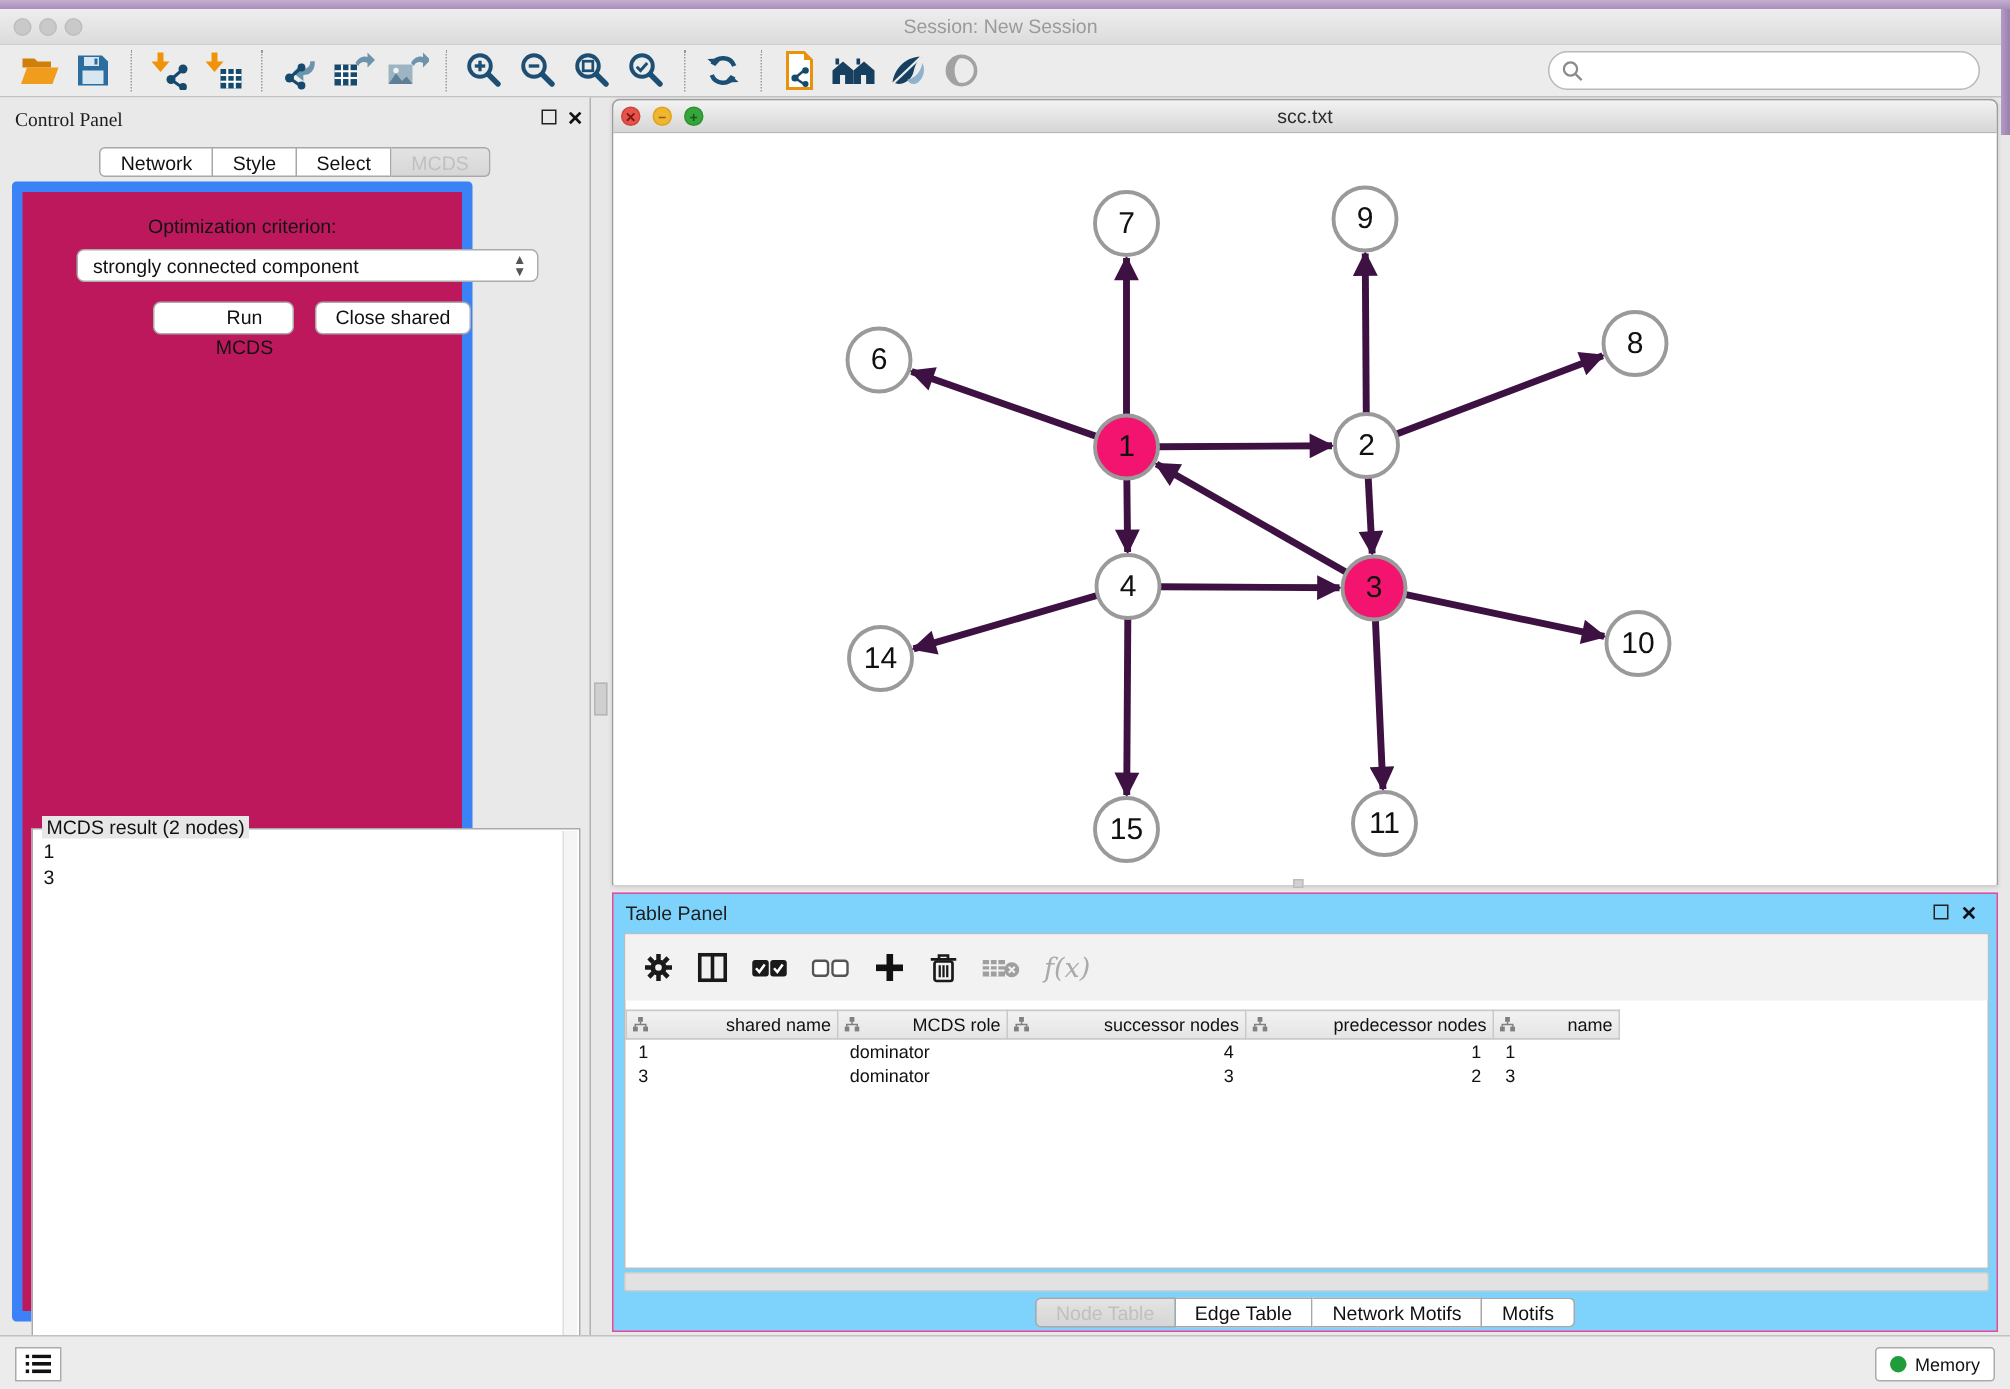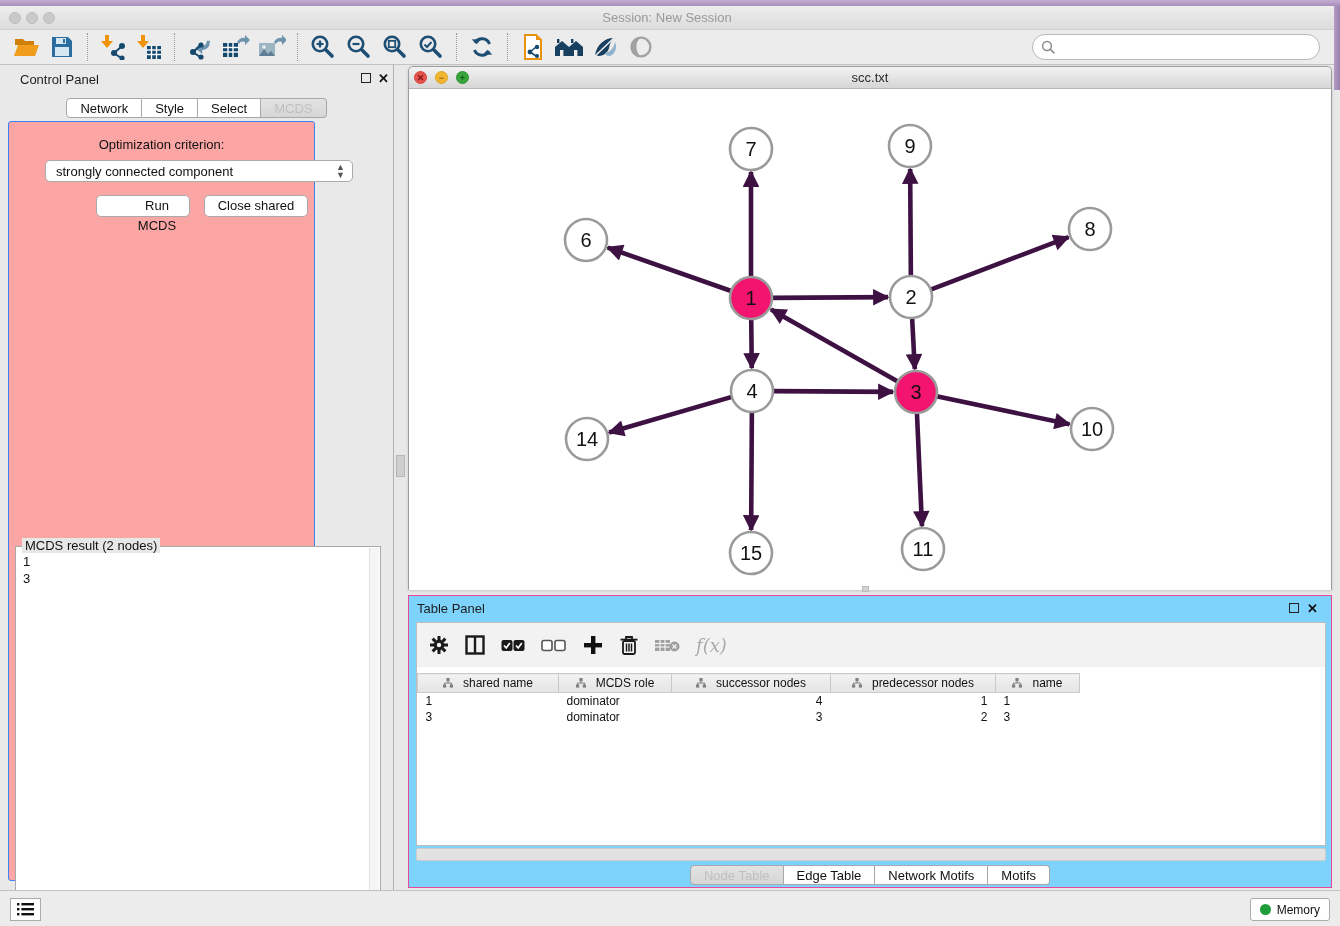--- a/index.html
+++ b/index.html
@@ -30,31 +30,31 @@
   #toolbar-search { position:absolute; right:14px; top:4px; width:288px; height:26px;
     background:#fff; border:1px solid #b9b9b9; border-radius:13px;
     display:flex; align-items:center; padding-left:8px; }
   #toolbar-search input { border:none; outline:none; width:240px; font-size:13px;
     background:transparent; font-family:"Liberation Sans",sans-serif; }
 
   
   #control-panel { left:0; top:65px; width:394px; height:825px; background:#e9e9e9;
     border-right:1px solid #b2b2b2; }
   #cp-header { position:absolute; left:0; top:0; width:100%; height:28px; }
-  #cp-header .cp-title { position:absolute; left:20px; top:7px; font-size:13px; color:#1d1d1d; }
+  #cp-header .cp-title { position:absolute; left:10px; top:7px; font-size:13px; color:#1d1d1d;font-family:Liberation Serif, serif; }
   .win-float { position:absolute; width:10px; height:10px; border:1.6px solid #222; }
   .win-close { position:absolute; font-size:13px; font-weight:bold; color:#111; line-height:10px; }
   #cp-tabs { position:absolute; left:0; top:33px; width:100%; display:flex; justify-content:center; }
   .seg-btn { font-size:13px; padding:2px 13px; background:#fff; border:1px solid #a8a8a8;
     border-left:none; color:#111; height:20px; line-height:15px; }
   .seg-first { border-left:1px solid #a8a8a8; border-radius:4px 0 0 4px; }
   .seg-last { border-radius:0 4px 4px 0; }
   .seg-disabled { background:linear-gradient(180deg,#e3e3e3,#d6d6d6); color:#c0c0c0; }
   #cp-box { position:absolute; left:8px; top:56px; width:307px; height:760px;
-    background:#fca5a5; border:1px solid #3b82f6; border-radius:3px; }
+    background:#be185d; border:7px solid #3b82f6; border-radius:3px; }
   #opt-label { position:absolute; left:0; top:15px; width:100%; text-align:center;
     font-size:13px; color:#111; }
   #criterion-select { position:absolute; left:36px; top:38px; width:308px; height:22px;
     background:#fff; border:1px solid #ababab; border-radius:5px;
     display:flex; align-items:center; font-size:13px; padding-left:10px; color:#111; }
   #criterion-select .stepper { position:absolute; right:7px; top:2px; color:#555;
     font-size:9px; line-height:8px; text-align:center; }
   .cp-btn { position:absolute; top:73px; height:22px; background:#fff;
     border:1px solid #ababab; border-radius:5px; font-size:13px; color:#111;
     text-align:center; line-height:20px; }
@@ -96,21 +96,21 @@
   #tp-box { position:absolute; left:7px; top:26px; width:910px; height:224px;
     background:#fff; border:1px solid #bdbdbd; }
   #tp-toolbar { position:absolute; left:0; top:0; width:100%; height:44px;
     background:#f2f2f2; display:flex; align-items:center; padding-left:12px; }
   .tp-icon { margin-right:16px; display:flex; align-items:center; }
   #fx-label { font-family:"DejaVu Serif",serif; font-style:italic; color:#aaa; font-size:18px; }
   #tp-table { position:absolute; left:0; top:50px; width:100%; }
   table { border-collapse:collapse; font-size:12px; }
   th { background:linear-gradient(180deg,#f2f2f2,#e4e4e4); border:1px solid #c9c9c9;
     font-weight:normal; color:#111; height:19px; padding:0 4px; }
-  th .hdr-inner { display:flex; align-items:center; justify-content:center; gap:10px; }
+  th .hdr-inner { display:flex; align-items:center; justify-content:space-between; gap:10px; }
   td { height:16px; padding:0 8px; color:#111; }
   #tp-scrollstrip { position:absolute; left:7px; top:252px; width:910px; height:13px;
     background:#e2e2e2; border:1px solid #cccccc; border-radius:2px; }
   #tp-tabs { position:absolute; left:0; top:269px; width:100%; display:flex; justify-content:center; }
 
   
   #statusbar { left:0; top:890px; width:1340px; height:36px; background:#ececec;
     border-top:1px solid #c2c2c2; }
   #list-btn { position:absolute; left:10px; top:7px; width:31px; height:23px;
     background:#fff; border:1px solid #ababab; display:flex; align-items:center;

